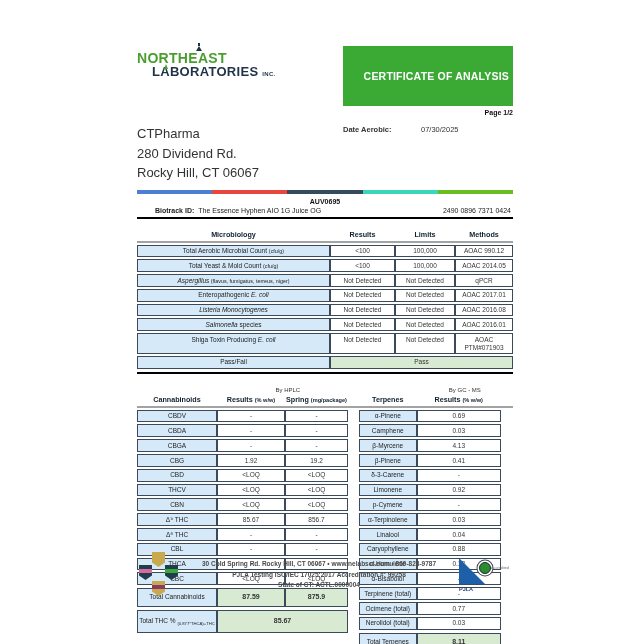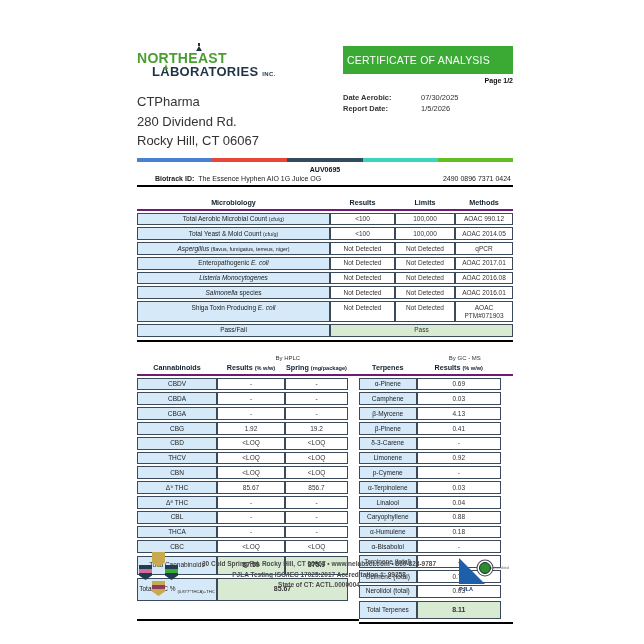--- a/index.html
+++ b/index.html
@@ -15,22 +15,22 @@
   .logo{position:relative;padding-top:5px;}
   .logo-l1{font-size:14px;font-weight:bold;color:#4a9e2f;letter-spacing:.3px;line-height:1;}
   .logo-l2{font-size:13px;font-weight:bold;color:#1f3347;letter-spacing:.3px;padding-left:15px;line-height:1.15;}
   .logo-inc{font-size:6px;font-weight:bold;color:#1f3347;}
   .flask-dark{position:absolute;top:0px;left:59px;width:0;height:0;
     border-left:3px solid transparent;border-right:3px solid transparent;border-bottom:5px solid #1f3347;}
   .flask-dark:before{content:"";position:absolute;left:-1px;top:-3px;width:2px;height:3px;background:#1f3347;}
   .flask-green{position:absolute;top:18px;left:27px;width:0;height:0;
     border-left:2.5px solid transparent;border-right:2.5px solid transparent;border-bottom:5px solid #4a9e2f;}
   .hdr-right{width:170px;}
-  .coa-box{background:#3aaa35;color:#fff;font-weight:normal;font-size:10.5px;
-    text-align:left;padding:8px 4px;letter-spacing:.2px;}
+  .coa-box{background:#3aaa35;color:#fff;font-weight:bold;font-size:10.5px;
+    text-align:right;padding:24px 4px;letter-spacing:.2px;}
   .page-label{text-align:right;font-size:7px;font-weight:bold;margin-top:3px;color:#111;}
 
   
   .info{display:flex;justify-content:space-between;margin-top:8px;}
   .client{font-size:13px;line-height:1.5;color:#333;}
   .meta{width:170px;font-size:7.5px;color:#333;}
   .meta-row{display:flex;line-height:1.5;}
   .meta-label{width:78px;font-weight:bold;}
   .meta-value{flex:1;}
 
@@ -39,21 +39,21 @@
   .bar-seg{flex:1;}
   .sample-id{text-align:center;font-size:7px;font-weight:bold;margin-top:4px;color:#111;}
   .biotrack{display:flex;align-items:baseline;font-size:7px;color:#222;
     border-bottom:2.5px solid #000;padding:2px 0 3px 18px;}
   .biotrack-label{font-weight:bold;}
   .biotrack-name{margin-left:4px;}
   .biotrack-num{margin-left:auto;padding-right:2px;}
 
   
   .t-head{display:grid;font-size:7.2px;font-weight:bold;color:#10202e;
-    border-bottom:2px solid #701a75;padding-bottom:2px;margin-bottom:2px;}
+    border-bottom:2px solid #a3a3a3;padding-bottom:2px;margin-bottom:2px;}
   .t-head>div{text-align:center;}
   .t-row{display:grid;margin-bottom:2px;}
   .cell{border:1px solid #3a4a5a;background:#fff;text-align:center;
     font-size:6.5px;color:#333;padding:1.5px 1px;line-height:1.2;}
   .cell.lbl{background:#d6e9f8;border-right-width:1.5px;color:#222;}
   .cell.grn{background:#d9ead3;}
   .it{font-style:italic;}
   .sm{font-size:5.4px;}
 
   
@@ -119,24 +119,20 @@
     <div class="client">
       <div>CTPharma</div>
       <div>280 Dividend Rd.</div>
       <div>Rocky Hill, CT 06067</div>
     </div>
     <div class="meta">
       <div class="meta-row">
         <div class="meta-label">Date Aerobic:</div>
         <div class="meta-value">07/30/2025</div>
       </div>
-      <div class="meta-row">
-        <div class="meta-label">Report Date:</div>
-        <div class="meta-value">1/5/2026</div>
-      </div>
     </div>
   </div>
 
   <div class="bar">
     <div class="bar-seg" style="background: rgb(74, 127, 212);"></div>
     <div class="bar-seg" style="background: rgb(232, 69, 60);"></div>
     <div class="bar-seg" style="background: rgb(52, 74, 94);"></div>
     <div class="bar-seg" style="background: rgb(59, 212, 189);"></div>
     <div class="bar-seg" style="background: rgb(104, 189, 34);"></div>
   </div>

